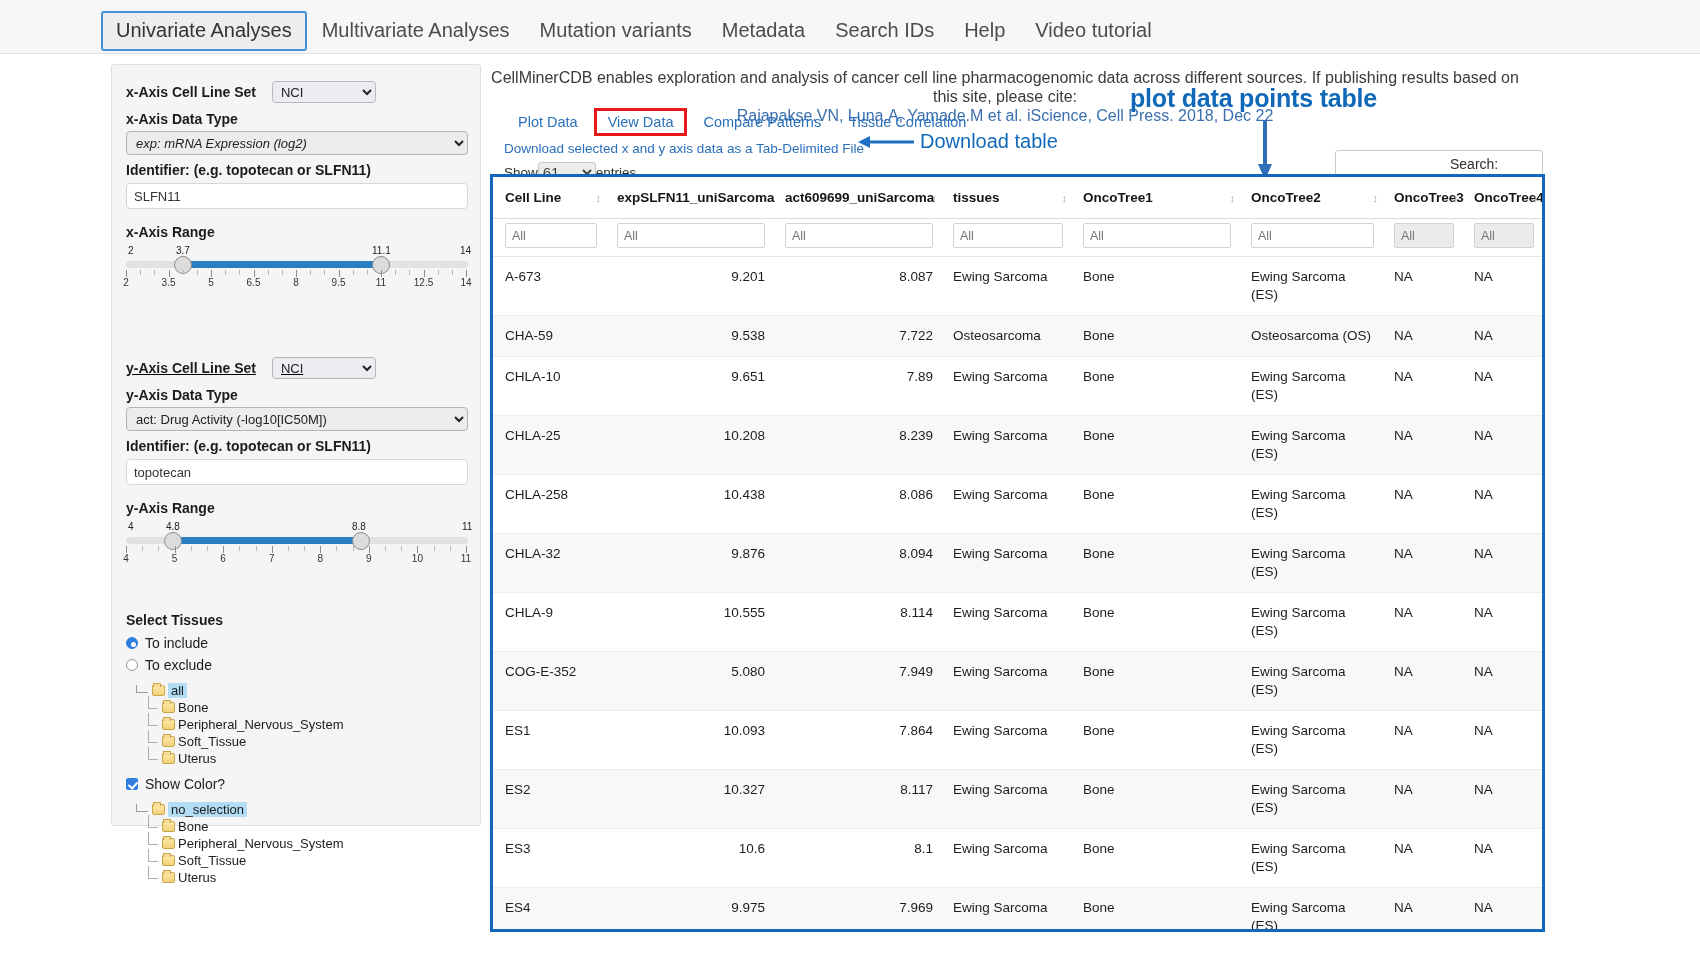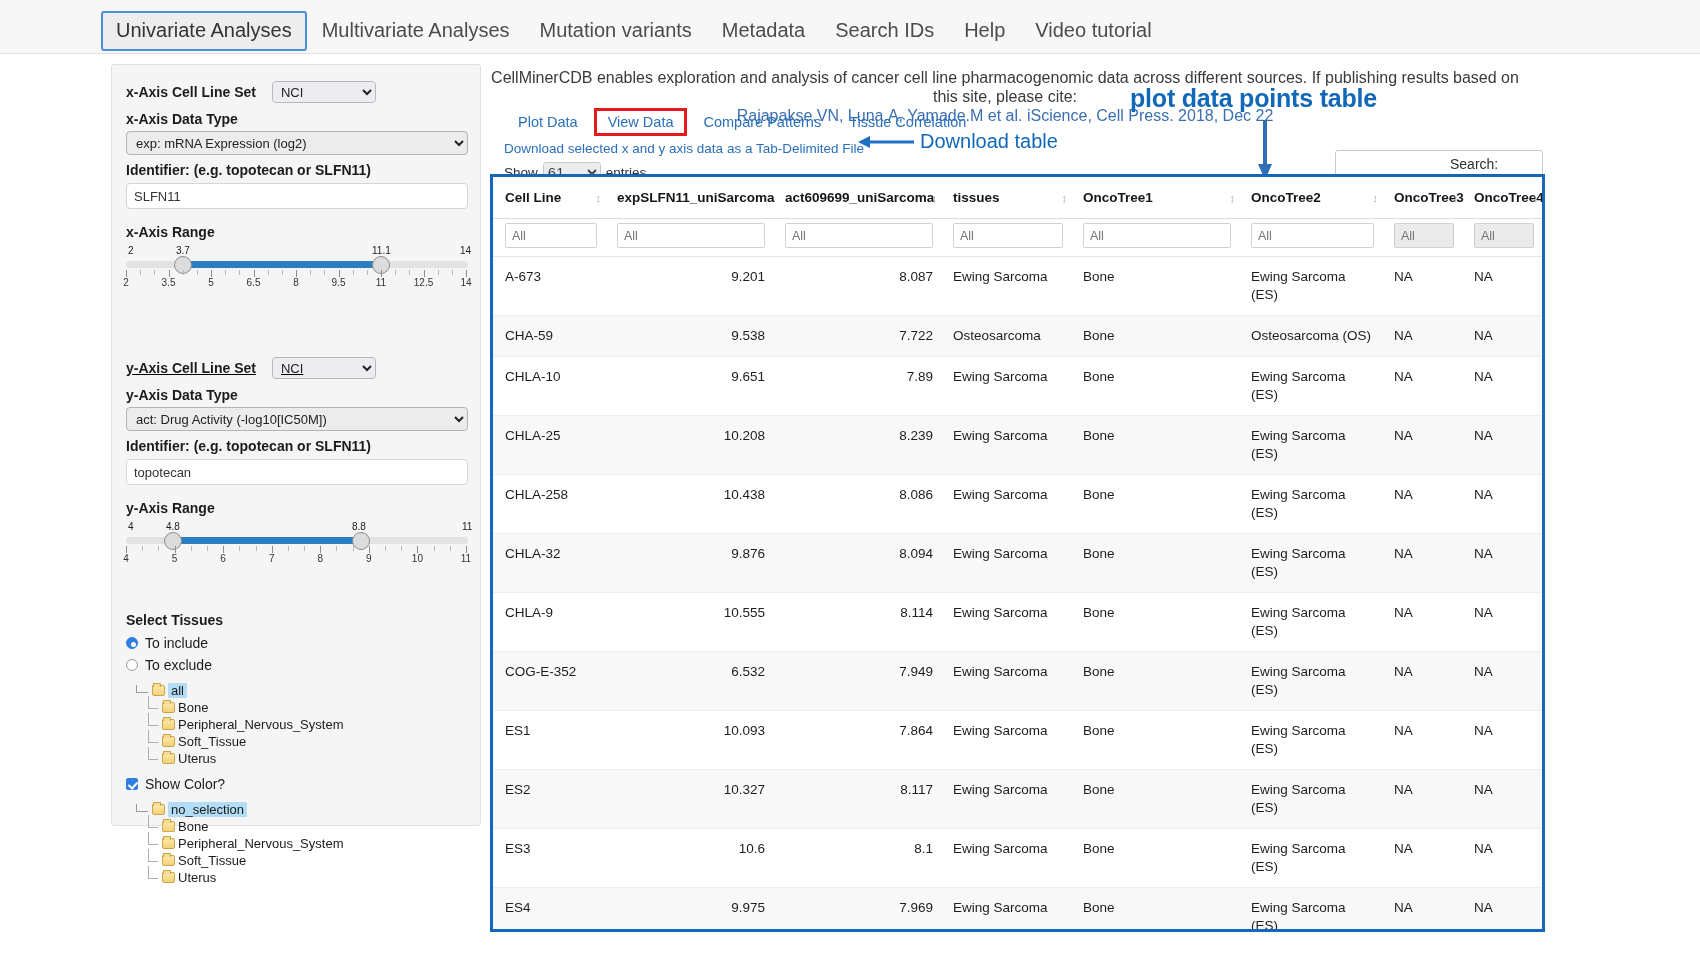--- a/index.html
+++ b/index.html
@@ -178,21 +178,21 @@
     padding: 3px 11px; margin: 0 2px; color: #2a6fba;
   }
 
   .dl-link {
     position: absolute; left: 14px; top: 79px;
     font-size: 13.5px; color: #2a6fba; cursor: pointer; white-space: nowrap;
   }
 
   .show-entries {
     position: absolute; left: 14px; top: 100px;
-    display: flex; align-items: center; gap: 5px;
+    display: flex; align-items: center; 
     font-size: 13.5px; color: #2f2f2f;
   }
   select.entries-sel {
     font-size: 15px; height: 21px; width: 58px;
     border: 1px solid #c9c9c9; border-radius: 3px; background: #ececec;
     font-family: "Liberation Sans", sans-serif; color: #444;
   }
 
   .searchbox {
     position: absolute; left: 845px; top: 88px;
@@ -282,21 +282,21 @@
 
       
       <div class="row-inline" style="margin-top:2px;">
         <span class="lbl-bold">x-Axis Cell Line Set</span>
         <select class="sel-small">
           <option>NCI</option>
         </select>
       </div>
 
       <div class="lbl-bold" style="margin-top:7px;">x-Axis Data Type</div>
-      <select class="sel-wide" style="margin-top:3px;">
+      <select class="sel-wide" style="margin-top:3px;font-style:italic;">
         <option>exp: mRNA Expression (log2)</option>
       </select>
 
       <div class="lbl-bold" style="margin-top:6px;">Identifier: (e.g. topotecan or SLFN11)</div>
       <input class="txt-wide" style="margin-top: 4px;" value="SLFN11">
 
       <div class="lbl-bold" style="margin-top:14px;">x-Axis Range</div>
       <div class="slider-wrap" style="margin-top:4px;">
         <div class="slider-caps">
           <div class="slider-cap" style="left:0px;">2</div>
@@ -620,21 +620,21 @@
               <td class="c1 num">10.555</td>
               <td class="c2 num">8.114</td>
               <td class="c3">Ewing Sarcoma</td>
               <td class="c4">Bone</td>
               <td class="c5">Ewing Sarcoma (ES)</td>
               <td class="c6">NA</td>
               <td class="c7">NA</td>
             </tr>
             <tr>
               <td class="c0">COG-E-352</td>
-              <td class="c1 num">6.532</td>
+              <td class="c1 num">5.080</td>
               <td class="c2 num">7.949</td>
               <td class="c3">Ewing Sarcoma</td>
               <td class="c4">Bone</td>
               <td class="c5">Ewing Sarcoma (ES)</td>
               <td class="c6">NA</td>
               <td class="c7">NA</td>
             </tr>
             <tr>
               <td class="c0">ES1</td>
               <td class="c1 num">10.093</td>

